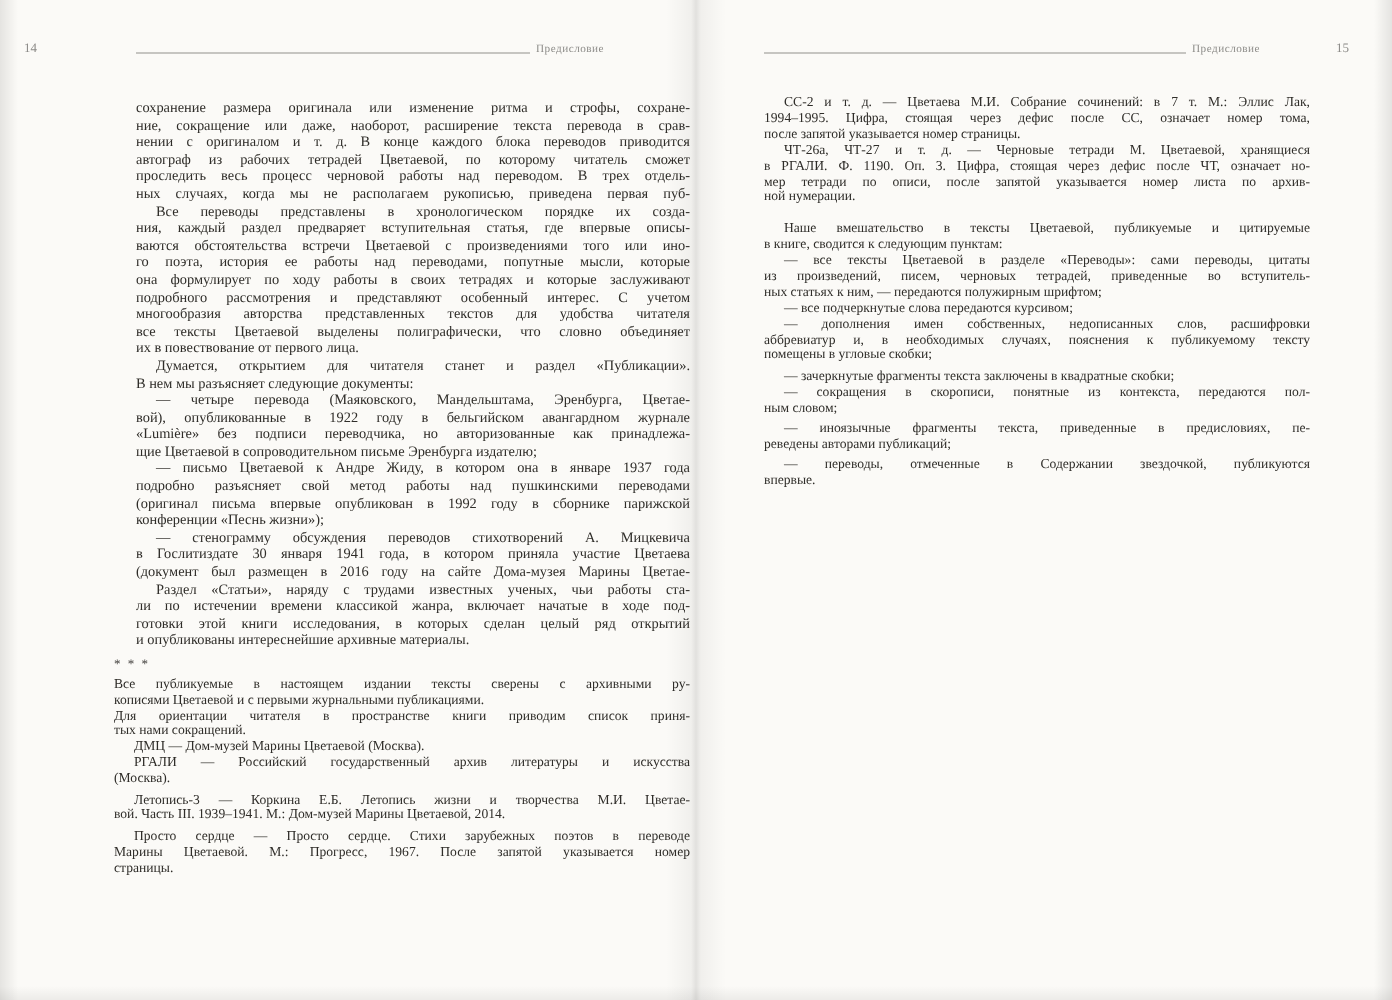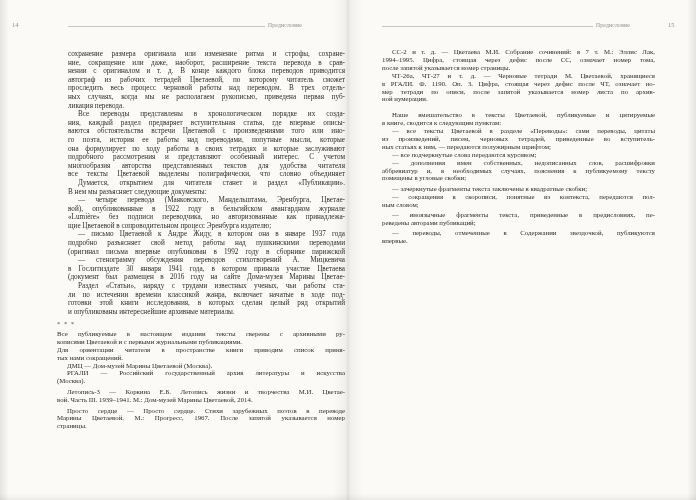--- a/index.html
+++ b/index.html
@@ -63,46 +63,47 @@
 
   <div class="left-col">
     <div class="main-text">
         <div class="para">
           <div class="line">сохранение размера оригинала или изменение ритма и строфы, сохране-</div>
           <div class="line">ние, сокращение или даже, наоборот, расширение текста перевода в срав-</div>
           <div class="line">нении с оригиналом и т. д. В конце каждого блока переводов приводится</div>
           <div class="line">автограф из рабочих тетрадей Цветаевой, по которому читатель сможет</div>
           <div class="line">проследить весь процесс черновой работы над переводом. В трех отдель-</div>
           <div class="line">ных случаях, когда мы не располагаем рукописью, приведена первая пуб-</div>
-          <div class="line last">ликация перевода.</div>
         </div>
         <div class="para indent">
           <div class="line">Все переводы представлены в хронологическом порядке их созда-</div>
           <div class="line">ния, каждый раздел предваряет вступительная статья, где впервые описы-</div>
           <div class="line">ваются обстоятельства встречи Цветаевой с произведениями того или ино-</div>
           <div class="line">го поэта, история ее работы над переводами, попутные мысли, которые</div>
           <div class="line">она формулирует по ходу работы в своих тетрадях и которые заслуживают</div>
           <div class="line">подробного рассмотрения и представляют особенный интерес. С учетом</div>
           <div class="line">многообразия авторства представленных текстов для удобства читателя</div>
           <div class="line">все тексты Цветаевой выделены полиграфически, что словно объединяет</div>
+          <div class="line last">их в повествование от первого лица.</div>
         </div>
         <div class="para indent">
           <div class="line">Думается, открытием для читателя станет и раздел «Публикации».</div>
           <div class="line last">В нем мы разъясняет следующие документы:</div>
         </div>
         <div class="para indent">
           <div class="line">— четыре перевода (Маяковского, Мандельштама, Эренбурга, Цветае-</div>
           <div class="line">вой), опубликованные в 1922 году в бельгийском авангардном журнале</div>
           <div class="line">«Lumière» без подписи переводчика, но авторизованные как принадлежа-</div>
-          <div class="line last">щие Цветаевой в сопроводительном процесс Эренбурга издателю;</div>
+          <div class="line last">щие Цветаевой в сопроводительном письме Эренбурга издателю;</div>
         </div>
         <div class="para indent">
           <div class="line">— письмо Цветаевой к Андре Жиду, в котором она в январе 1937 года</div>
           <div class="line">подробно разъясняет свой метод работы над пушкинскими переводами</div>
           <div class="line">(оригинал письма впервые опубликован в 1992 году в сборнике парижской</div>
+          <div class="line last">конференции «Песнь жизни»);</div>
         </div>
         <div class="para indent">
           <div class="line">— стенограмму обсуждения переводов стихотворений А. Мицкевича</div>
           <div class="line">в Гослитиздате 30 января 1941 года, в котором приняла участие Цветаева</div>
           <div class="line">(документ был размещен в 2016 году на сайте Дома-музея Марины Цветае-</div>
         </div>
         <div class="para indent">
           <div class="line">Раздел «Статьи», наряду с трудами известных ученых, чьи работы ста-</div>
           <div class="line">ли по истечении времени классикой жанра, включает начатые в ходе под-</div>
           <div class="line">готовки этой книги исследования, в которых сделан целый ряд открытий</div>

